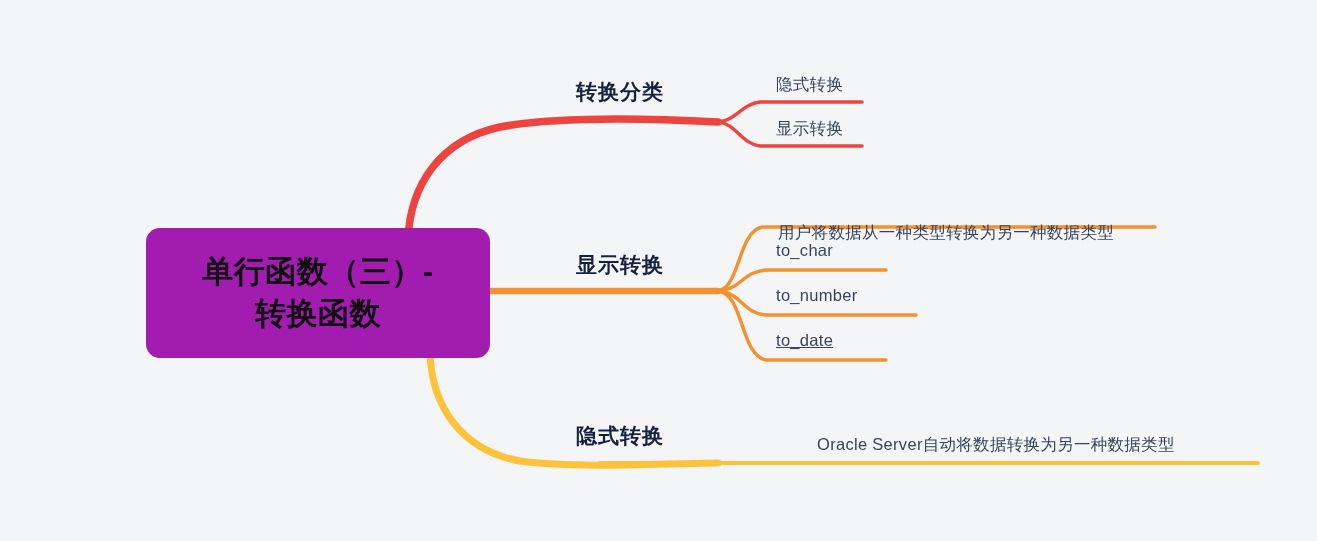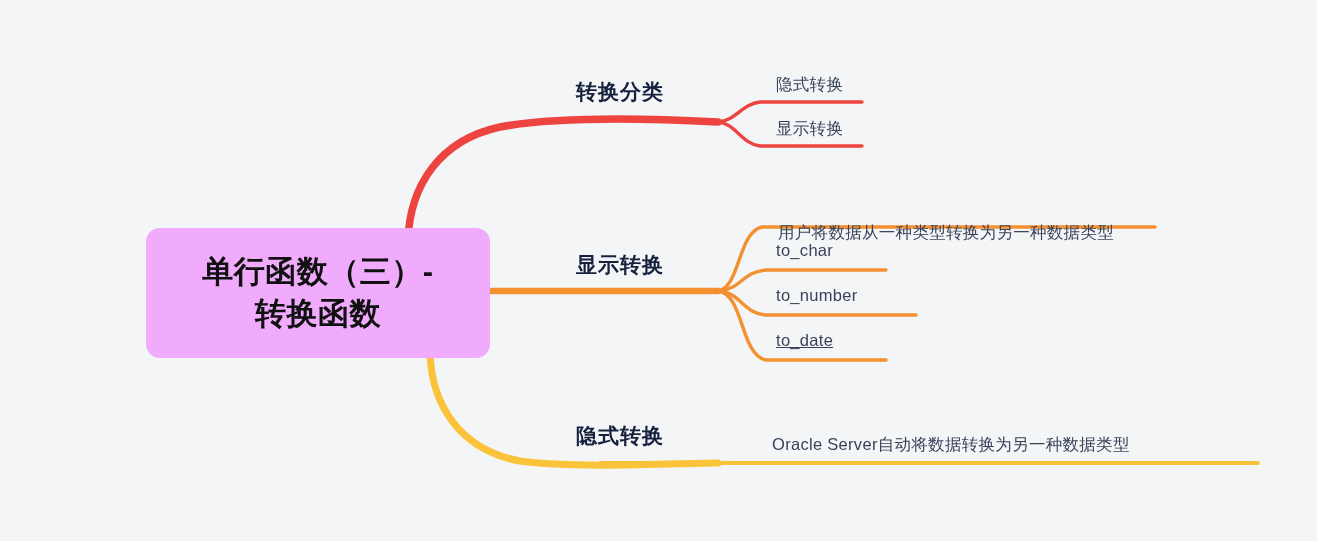--- a/index.html
+++ b/index.html
@@ -29,21 +29,21 @@
     pointer-events: none;
   }
 
   
   .root-node {
     position: absolute;
     left: 146px;
     top: 228px;
     width: 344px;
     height: 130px;
-    background: #f0abfc;
+    background: #a21caf;
     border-radius: 14px;
     display: flex;
     align-items: center;
     justify-content: center;
     box-sizing: border-box;
     z-index: 5;
   }
   .root-title {
     font-size: 31px;
     font-weight: bold;
@@ -122,15 +122,15 @@
   <div class="child-label" style="left:778px; top:198px;margin-top:24px;">用户将数据从一种类型转换为另一种数据类型</div>
 
   <div class="child-label" style="left:776px; top:241px;text-align:right;">to_char</div>
 
   <div class="child-label" style="left:776px; top:286px;">to_number</div>
 
   <div class="child-label" style="left:776px; top:331px;text-decoration:underline;">to_date</div>
 
   <div class="branch-label" style="left:576px; top:422px;">隐式转换</div>
 
-  <div class="child-label" style="left:772px; top:434px;">Oracle Server自动将数据转换为另一种数据类型</div>
+  <div class="child-label" style="left:817px; top:434px;">Oracle Server自动将数据转换为另一种数据类型</div>
 
 </div>
 
 </body></html>

